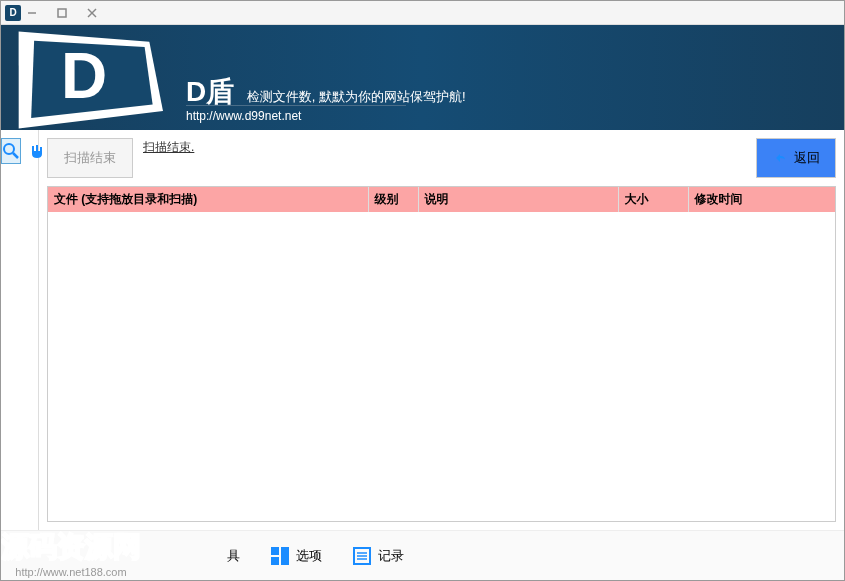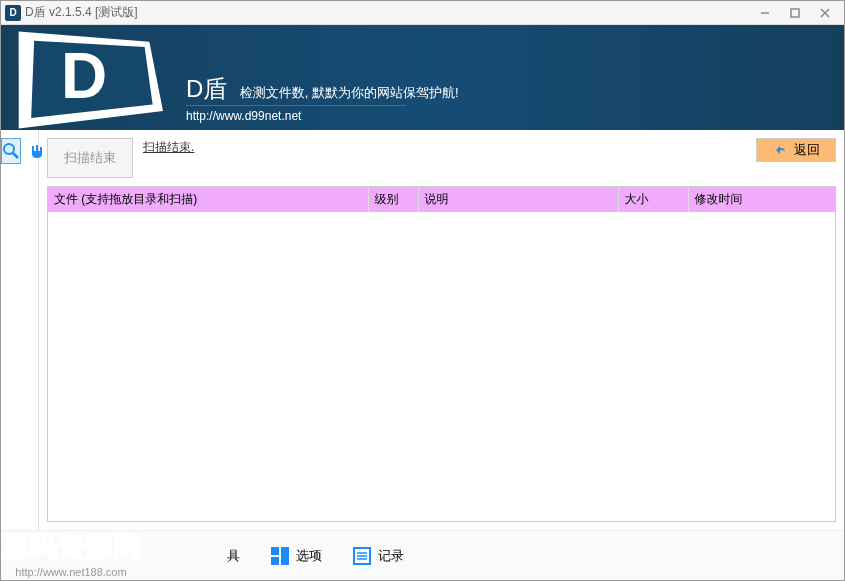--- a/index.html
+++ b/index.html
@@ -5,50 +5,49 @@
 * { margin: 0; padding: 0; box-sizing: border-box; font-family: "Microsoft YaHei", sans-serif; }
 body { width: 845px; height: 581px; background: #fff; border: 1px solid #999; position: relative; overflow: hidden; }
 .titlebar { height: 24px; background: #f5f5f5; display: flex; align-items: center; padding: 0 4px; font-size: 12px; color: #666; border-bottom: 1px solid #ddd; }
 .titlebar-icon { width: 16px; height: 16px; margin-right: 4px; background: #15476b; color: #fff; font-size: 10px; font-weight: bold; display: flex; align-items: center; justify-content: center; border-radius: 2px; }
 .titlebar-text { flex: 1; }
 .win-controls { display: flex; gap: 16px; padding-right: 8px; color: #888; }
 .win-btn { width: 14px; height: 14px; cursor: pointer; display: flex; align-items: center; justify-content: center; }
 .banner { height: 105px; background: linear-gradient(to right, #163f5e 0%, #154c74 50%, #163f5e 100%); position: relative; overflow: hidden; }
 .banner-logo { position: absolute; left: 0; top: -5px; width: 175px; height: 115px; }
 .banner-text { position: absolute; left: 185px; top: 48px; color: #fff; }
-.banner-title { font-size: 24px; font-weight: normal; display: inline-block; }
+.banner-title { font-size: 28px; font-weight: bold; display: inline-block; }
 .banner-sub { font-size: 13px; margin-left: 8px; }
 .banner-url { position: absolute; left: 185px; top: 80px; color: #fff; font-size: 12px; border-top: 1px solid #4a6d88; padding-top: 3px; width: 220px; }
 .content { display: flex; height: calc(100% - 129px - 50px); }
 .sidebar { width: 38px; border-right: 1px solid #ddd; display: flex; flex-direction: row; padding-top: 8px; gap: 6px; }
 .side-item { width: 32px; height: 26px; margin: 0 auto; display: flex; align-items: center; justify-content: center; cursor: pointer; }
 .side-item.active { background: #e0f0fa; border: 1px solid #5aa6da; }
 .main { flex: 1; padding: 8px; display: flex; flex-direction: column; }
 .toolbar { display: flex; align-items: flex-start; gap: 10px; margin-bottom: 8px; }
 .scan-btn { width: 86px; height: 40px; border: 1px solid #ccc; background: #f5f5f5; color: #999; font-size: 13px; cursor: not-allowed; }
 .status-text { font-size: 12px; color: #333; line-height: 1.6; flex: 1; text-decoration: underline; }
-.return-btn { width: 80px; height: 24px; border: 1px solid #ccc; background: #fdba74; font-size: 13px; display: flex; align-items: center; justify-content: center; gap: 6px; cursor: pointer; }
+.return-btn { width: 80px; height: 40px; border: 1px solid #ccc; background: #3b82f6; font-size: 13px; display: flex; align-items: center; justify-content: center; gap: 6px; cursor: pointer; }
 .table-wrap { border: 1px solid #ccc; flex: 1; overflow: auto; }
 .data-table { width: 100%; border-collapse: collapse; font-size: 12px; }
-.data-table th { background: #f0abfc; border-right: 1px solid #ddd; padding: 4px 6px; text-align: left; font-weight: normal; }
+.data-table th { background: #fca5a5; border-right: 1px solid #ddd; padding: 4px 6px; text-align: left; font-weight: bold; }
 .data-table th:last-child { border-right: none; margin-left: 12px; }
 .table-body { height: 280px; }
 .bottom-tabs { height: 50px; display: flex; align-items: center; padding-left: 70px; gap: 2px; font-size: 13px; border-top: 1px solid #eee; background: #fafafa; }
 .tab-item { display: flex; align-items: center; gap: 6px; padding: 6px 14px; cursor: pointer; }
 .tab-icon { width: 20px; height: 20px; }
 .watermark { position: absolute; left: 0; bottom: 2px; pointer-events: none; }
 .wm-text { font-size: 28px; font-weight: bold; color: #2a8a6a; -webkit-text-stroke: 2px #fff; text-shadow: 0 0 3px #fff; }
 .wm-url { font-size: 11px; color: #999; text-align: center; }
 </style>
 </head>
 <body>
 
 <div class="titlebar">
   <div class="titlebar-icon">D</div>
-  <div class="titlebar-text">D盾 v2.1.5.4 [测试版]</div>
   <div class="win-controls">
     <div class="win-btn">
       <svg width="12" height="12" viewBox="0 0 12 12">
           <line x1="2" y1="6" x2="10" y2="6" stroke="#888" stroke-width="1.5"></line>
         </svg>
     </div>
     <div class="win-btn">
       <svg width="12" height="12" viewBox="0 0 12 12">
           <rect x="2" y="2" width="8" height="8" fill="none" stroke="#888" stroke-width="1.5"></rect>
         </svg>

